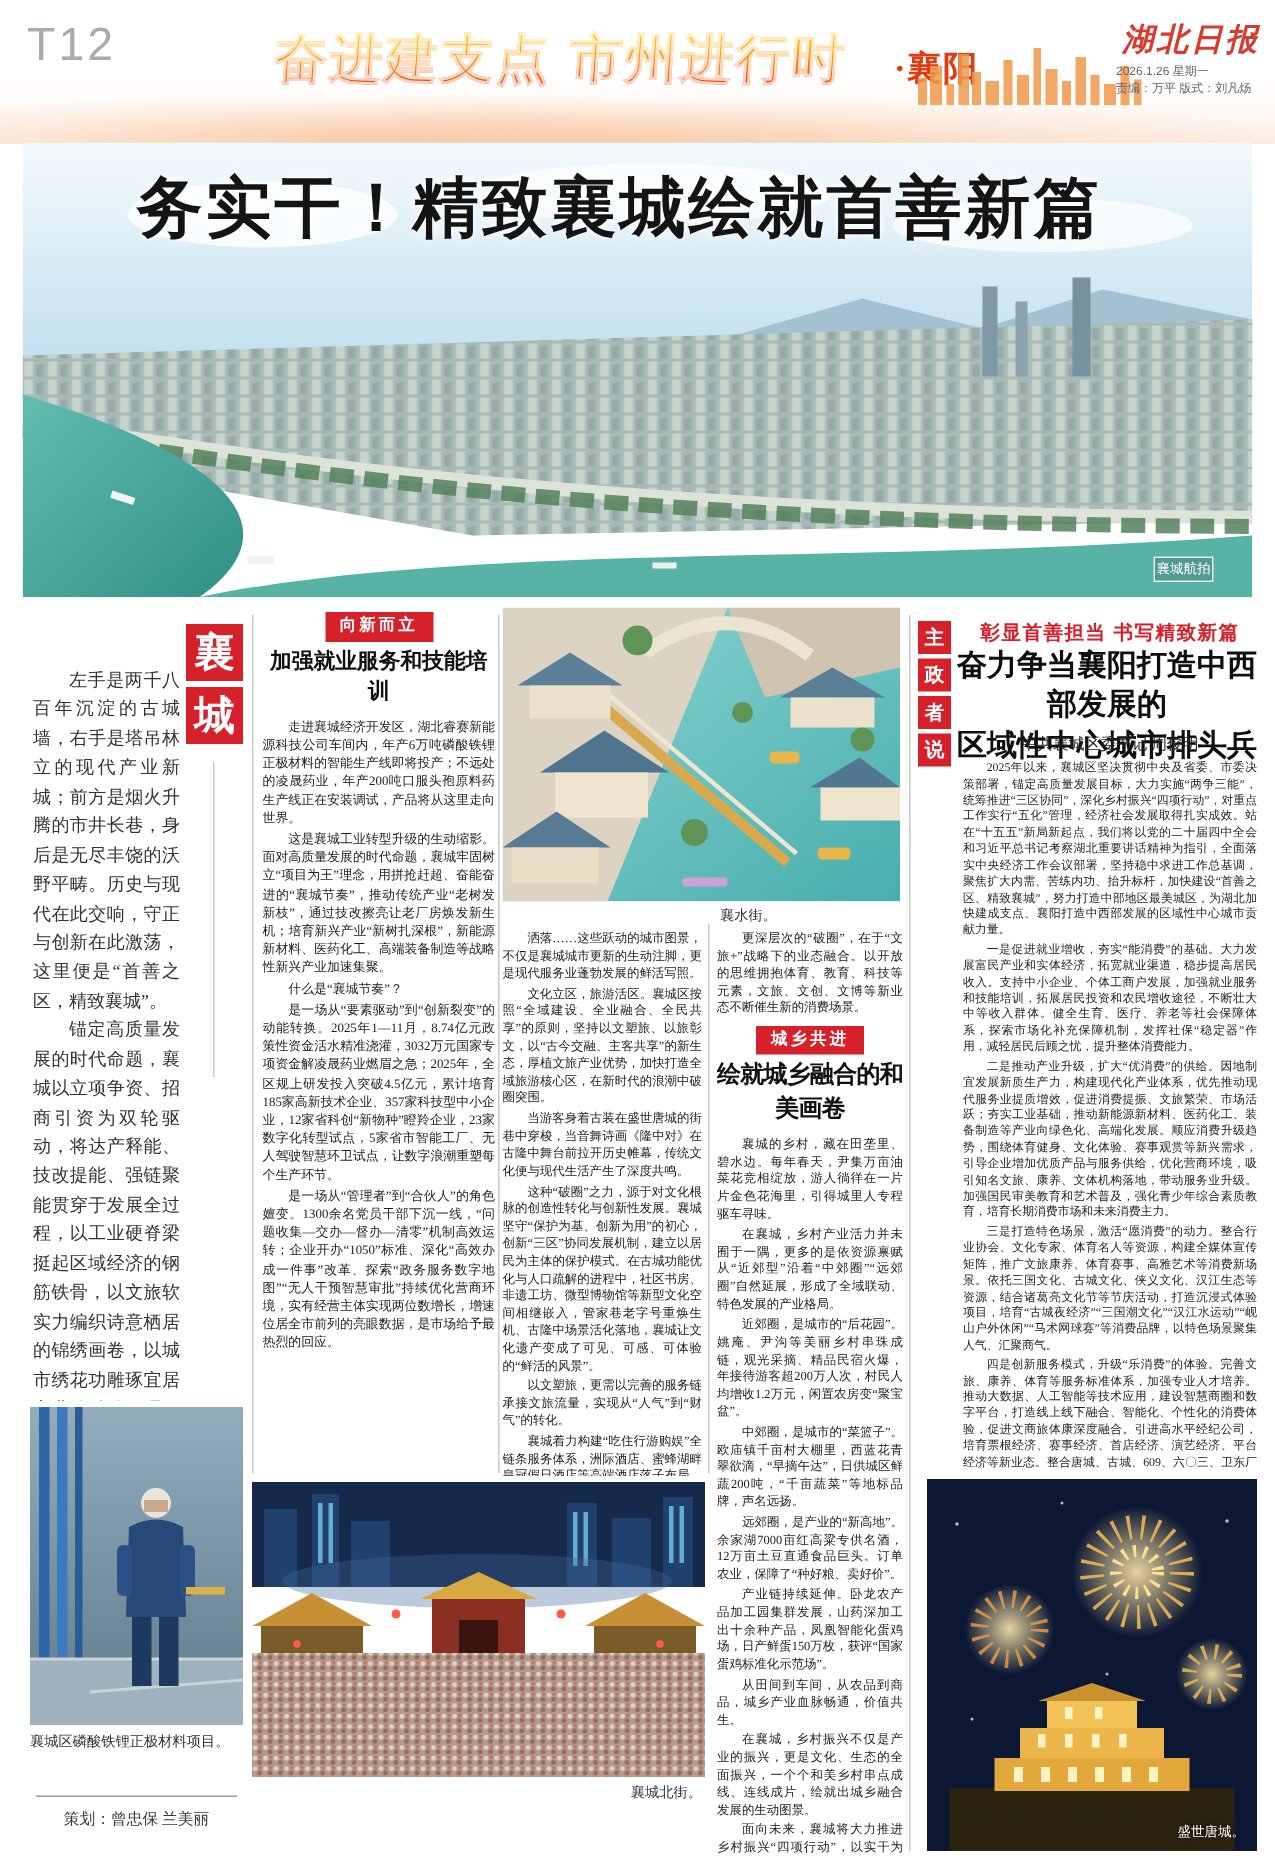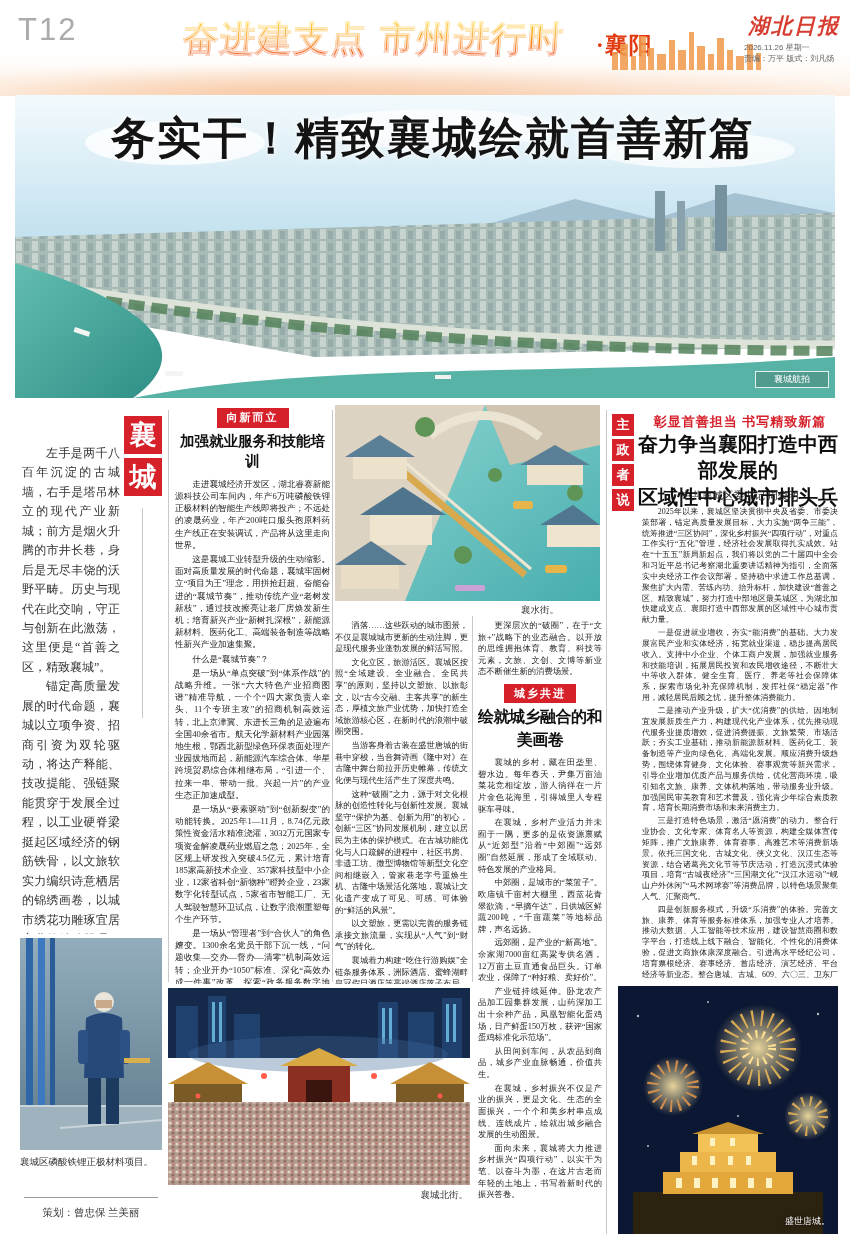--- a/index.html
+++ b/index.html
@@ -25,23 +25,23 @@
   .masthead{position:absolute;left:748px;top:12px;width:92px;text-align:center;
     font-size:21px;font-weight:700;color:#d63c2f;letter-spacing:2px;
     font-style:italic;}
   .dateline{position:absolute;left:744px;top:42px;width:100px;font-size:8px;color:#666;
     font-family:"Liberation Sans",sans-serif;line-height:1.4;}
   
   .hero{position:absolute;left:15px;top:95px;width:820px;height:303px;overflow:hidden;}
   .hero svg{position:absolute;left:0;top:0;}
   .hero-headline{position:absolute;left:0;top:14px;width:796px;text-align:center;
     font-family:"Liberation Sans",sans-serif;font-size:44px;font-weight:900;color:#141414;
-    letter-spacing:2px;text-shadow:0 0 10px rgba(255,255,255,.95),0 0 3px rgba(255,255,255,.9);margin-left:20px;}
-  .hero-caption{position:absolute;right:6px;bottom:10px;font-size:9px;color:#fff;
-    border:1px solid rgba(255,255,255,.85);padding:1px 18px;background:rgba(60,80,70,.25);}
+    letter-spacing:2px;text-shadow:0 0 10px rgba(255,255,255,.95),0 0 3px rgba(255,255,255,.9);}
+  .hero-caption{position:absolute;right:26px;bottom:10px;font-size:9px;color:#fff;
+    border:1px solid rgba(255,255,255,.85);padding:1px 1px;background:rgba(60,80,70,.25);}
   
   .vrule{position:absolute;width:1px;background:#c9c9c9;}
   
   .intro{position:absolute;left:22px;top:412px;width:140px;height:522px;overflow:hidden;}
   .name-box{position:absolute;left:102px;width:38px;height:38px;background:#d6202a;
     color:#fff;font-size:27px;font-weight:700;text-align:center;line-height:38px;}
   .name-rule{position:absolute;left:120px;top:96px;width:1px;height:210px;background:#c9c9c9;}
   .intro-text{width:98px;margin-top:32px;font-size:12px;line-height:1.62;text-align:justify;color:#333;}
   .intro-text p{margin:0;text-indent:2em;}
   
@@ -56,21 +56,21 @@
   .col2{position:absolute;left:175px;top:408px;width:155px;height:576px;overflow:hidden;
     font-size:8.6px;line-height:1.42;}
   .col3{position:absolute;left:335px;top:620px;width:133px;height:364px;overflow:hidden;
     font-size:8.3px;line-height:1.4;}
   .col4{position:absolute;left:478px;top:620px;width:124px;height:618px;overflow:hidden;
     font-size:8.3px;line-height:1.4;}
   .col4 .flag{margin-top:6px;}
   
   .photo{position:absolute;overflow:hidden;}
   .photo-caption{font-size:9.5px;color:#333;}
-  .cap-street{position:absolute;left:480px;top:604px;width:120px;text-align:center;}
+  .cap-street{position:absolute;left:480px;top:604px;width:120px;text-align:left;}
   .cap-worker{position:absolute;left:20px;top:1156px;width:142px;line-height:1.45;}
   .cap-night{position:absolute;left:350px;top:1189px;width:118px;text-align:right;}
   .credit-rule{position:absolute;left:24px;top:1197px;width:134px;height:1px;background:#9a9a9a;}
   .credit{position:absolute;left:12px;top:1206px;width:158px;text-align:center;
     font-size:10.5px;color:#3a3a3a;}
   
   .op-vlabel{position:absolute;left:612px;top:414px;width:22px;}
   .op-vlabel div{width:22px;height:22px;background:#d6202a;color:#fff;font-size:13px;
     font-weight:700;text-align:center;line-height:22px;margin-bottom:3px;}
   .op-kicker{position:absolute;left:640px;top:413px;width:200px;text-align:center;
@@ -112,21 +112,21 @@
           <rect x="107" y="12" width="7" height="32"></rect>
         <rect x="117" y="24" width="6" height="20"></rect>
           <rect x="126" y="30" width="8" height="14"></rect>
         <rect x="137" y="18" width="6" height="26"></rect>
           <rect x="146" y="27" width="5" height="17"></rect>
       </g>
     </svg>
   </div>
   <div class="masthead">湖北日报</div>
   <div class="dateline">
-    <div>2026.11.26 星期一</div>
+    <div>2026.1.26 星期一</div>
     <div>责编：万平 版式：刘凡炀</div>
   </div>
 
   <div class="hero photo">
     <svg width="820" height="303" viewBox="0 0 820 303">
       <defs>
         <linearGradient id="sky" x1="0" y1="0" x2="0" y2="1">
           <stop offset="0" stop-color="#f3fafd"></stop>
             <stop offset="1" stop-color="#b9dcec"></stop>
         </linearGradient>
@@ -177,21 +177,20 @@
       </div>
   </div>
 
   <div class="col2 bodycol">
     <span class="flag">向新而立</span>
     <div class="sec-title">加强就业服务和技能培训</div>
     <div>
         <p>走进襄城经济开发区，湖北睿赛新能源科技公司车间内，年产6万吨磷酸铁锂正极材料的智能生产线即将投产；不远处的凌晟药业，年产200吨口服头孢原料药生产线正在安装调试，产品将从这里走向世界。</p>
         <p>这是襄城工业转型升级的生动缩影。面对高质量发展的时代命题，襄城牢固树立“项目为王”理念，用拼抢赶超、奋能奋进的“襄城节奏”，推动传统产业“老树发新枝”，通过技改擦亮让老厂房焕发新生机；培育新兴产业“新树扎深根”，新能源新材料、医药化工、高端装备制造等战略性新兴产业加速集聚。</p>
         <p>什么是“襄城节奏”？</p>
-        <p>是一场从“单点突破”到“体系作战”的战略升维。一张“六大特色产业招商图谱”精准导航，一个个“四大家负责人牵头、11个专班主攻”的招商机制高效运转，北上京津冀、东进长三角的足迹遍布全国40余省市。航天化学新材料产业园落地生根，鄂西北新型绿色环保表面处理产业园拔地而起，新能源汽车综合体、华星跨境贸易综合体相继布局，“引进一个、拉来一串、带动一批、兴起一片”的产业生态正加速成型。</p>
         <p>是一场从“要素驱动”到“创新裂变”的动能转换。2025年1—11月，8.74亿元政策性资金活水精准浇灌，3032万元国家专项资金解凌晟药业燃眉之急；2025年，全区规上研发投入突破4.5亿元，累计培育185家高新技术企业、357家科技型中小企业，12家省科创“新物种”瞪羚企业，23家数字化转型试点，5家省市智能工厂、无人驾驶智慧环卫试点，让数字浪潮重塑每个生产环节。</p>
         <p>是一场从“管理者”到“合伙人”的角色嬗变。1300余名党员干部下沉一线，“问题收集—交办—督办—清零”机制高效运转；企业开办“1050”标准、深化“高效办成一件事”改革、探索“政务服务数字地图”“无人干预智慧审批”持续优化营商环境，实有经营主体实现两位数增长，增速位居全市前列的亮眼数据，是市场给予最热烈的回应。</p>
       </div>
 
   </div>
 
   <div class="photo" style="left:335px;top:405px;width:265px;height:196px">
     <svg width="265" height="196" viewBox="0 0 265 196">
       <defs>
         <linearGradient id="canal" x1="0" y1="0" x2="1" y2="1">
@@ -245,20 +244,21 @@
 
   <div class="col4 bodycol">
     <div>
         <p>更深层次的“破圈”，在于“文旅+”战略下的业态融合。以开放的思维拥抱体育、教育、科技等元素，文旅、文创、文博等新业态不断催生新的消费场景。</p>
       </div>
     <span class="flag">城乡共进</span>
     <div class="sec-title small">绘就城乡融合的和美画卷</div>
     <div>
         <p>襄城的乡村，藏在田垄里、碧水边。每年春天，尹集万亩油菜花竞相绽放，游人徜徉在一片片金色花海里，引得城里人专程驱车寻味。</p>
         <p>在襄城，乡村产业活力并未囿于一隅，更多的是依资源禀赋从“近郊型”沿着“中郊圈”“远郊圈”自然延展，形成了全域联动、特色发展的产业格局。</p>
+        <p>近郊圈，是城市的“后花园”。姚庵、尹沟等美丽乡村串珠成链，观光采摘、精品民宿火爆，年接待游客超200万人次，村民人均增收1.2万元，闲置农房变“聚宝盆”。</p>
         <p>中郊圈，是城市的“菜篮子”。欧庙镇千亩村大棚里，西蓝花青翠欲滴，“早摘午达”，日供城区鲜蔬200吨，“千亩蔬菜”等地标品牌，声名远扬。</p>
         <p>远郊圈，是产业的“新高地”。余家湖7000亩红高粱专供名酒，12万亩土豆直通食品巨头。订单农业，保障了“种好粮、卖好价”。</p>
         <p>产业链持续延伸。卧龙农产品加工园集群发展，山药深加工出十余种产品，凤凰智能化蛋鸡场，日产鲜蛋150万枚，获评“国家蛋鸡标准化示范场”。</p>
         <p>从田间到车间，从农品到商品，城乡产业血脉畅通，价值共生。</p>
         <p>在襄城，乡村振兴不仅是产业的振兴，更是文化、生态的全面振兴，一个个和美乡村串点成线、连线成片，绘就出城乡融合发展的生动图景。</p>
         <p>面向未来，襄城将大力推进乡村振兴“四项行动”，以实干为笔、以奋斗为墨，在这片古老而年轻的土地上，书写着新时代的振兴答卷。</p>
       </div>
   </div>
 
   <div class="op-vlabel">

